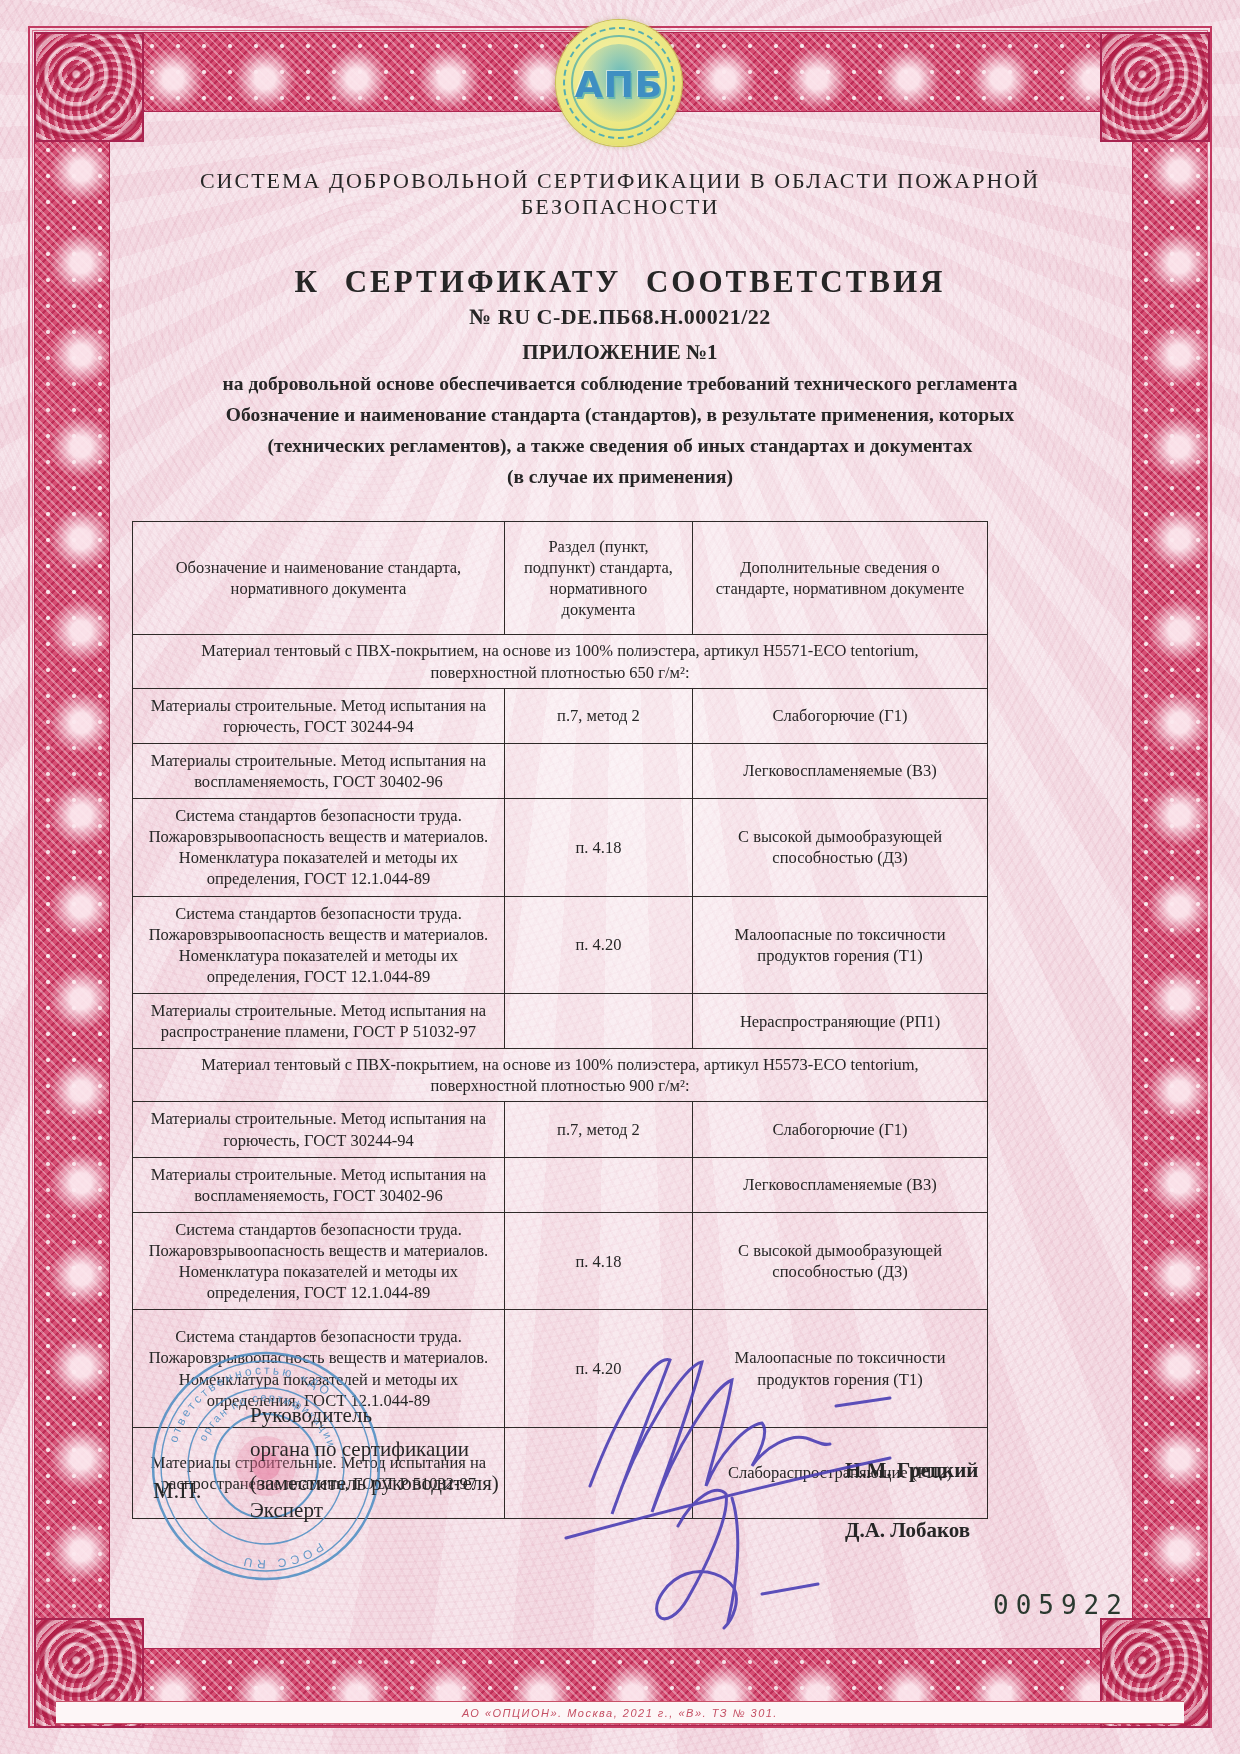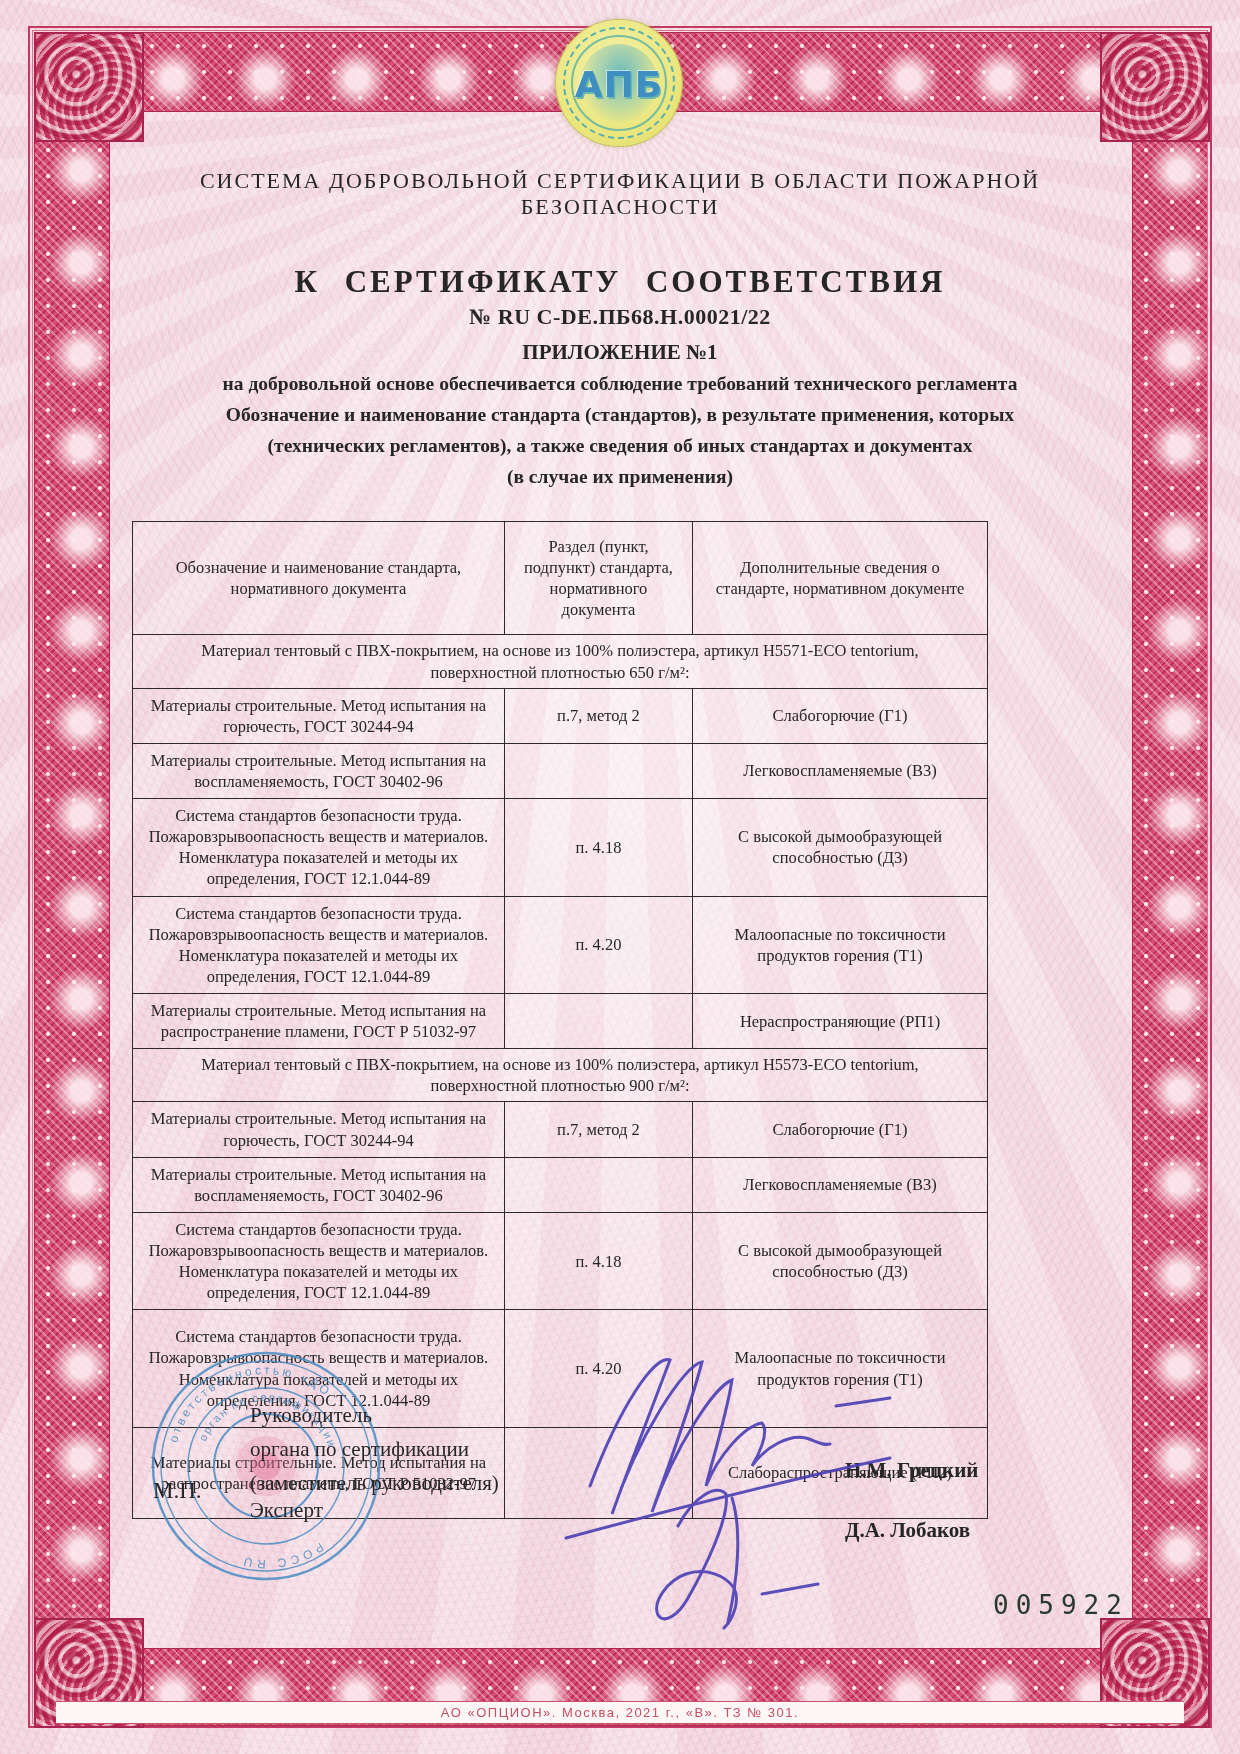--- a/index.html
+++ b/index.html
@@ -97,22 +97,22 @@
     font-size:26px;letter-spacing:7px;color:#29392f;z-index:3;margin-top:12px;
   }
   .signs{position:absolute;left:470px;top:1326px;width:470px;height:330px;z-index:3;}
   
   .print-strip{
     position:absolute;left:56px;right:56px;top:1701px;height:21px;z-index:3;
     background:#fdf6f7;border-top:1.5px solid #c95168;border-bottom:1.5px solid #c95168;
     display:flex;align-items:center;justify-content:center;
   }
   .print-strip span{
-    font-family:"Liberation Sans","DejaVu Sans",sans-serif;font-size:13px;
-    color:#c44f63;letter-spacing:1.5px;
+    font-family:"Liberation Sans","DejaVu Sans",sans-serif;font-size:11px;
+    color:#c44f63;letter-spacing:1.5px;font-style:italic;
   }
 </style>
 </head>
 <body>
 
 <div class="page">
 
   <div class="band band-top"></div>
   <div class="band band-bottom"></div>
   <div class="band band-left"></div>

